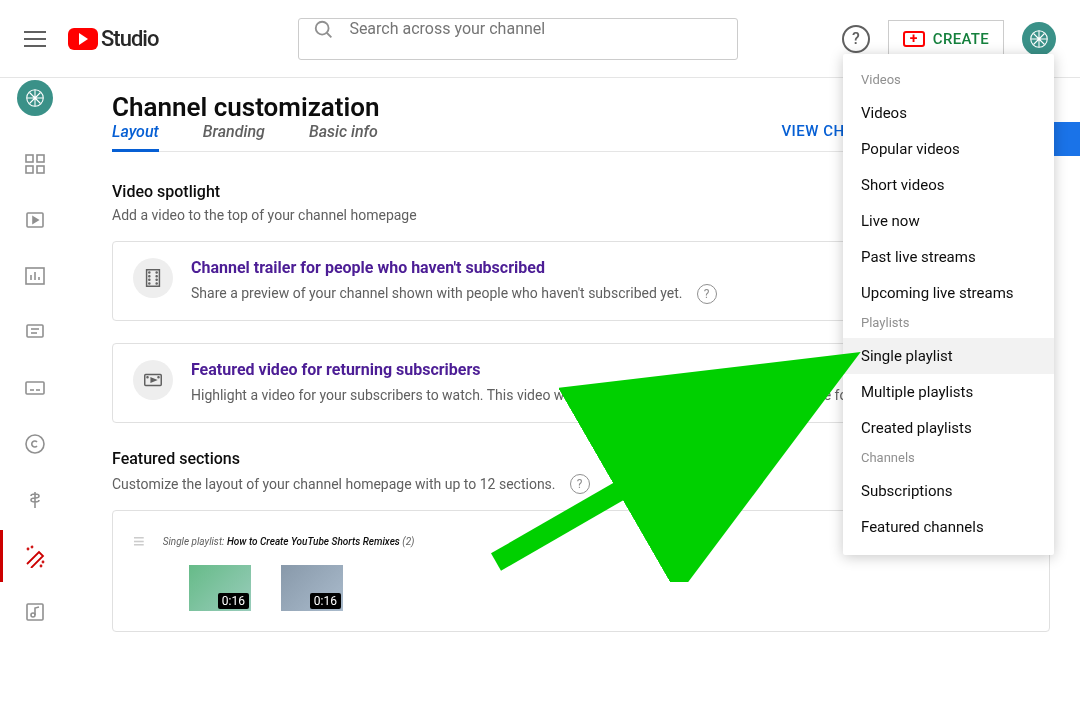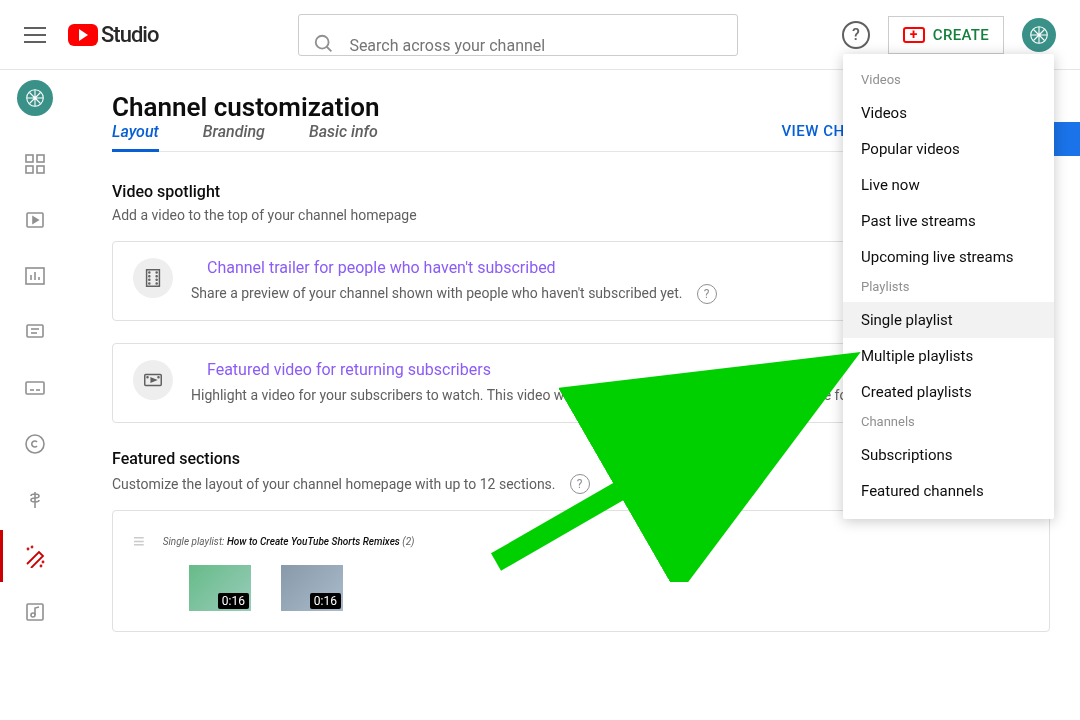--- a/index.html
+++ b/index.html
@@ -1,27 +1,27 @@
 <!DOCTYPE html>
 <html><head>
 <meta charset="utf-8">
 <style>
   * { box-sizing: border-box; margin: 0; padding: 0; font-family: Roboto, Arial, sans-serif; }
   body { background: #fff; width: 1080px; height: 720px; overflow: hidden; position: relative; }
 
   
-  .topbar { height: 70px; border-bottom: 1px solid #e5e5e5; display: flex; align-items: center; padding: 0 24px; gap: 20px; }
+  .topbar { height: 78px; border-bottom: 1px solid #e5e5e5; display: flex; align-items: center; padding: 0 24px; gap: 20px; }
   .menu-btn { width: 24px; height: 24px; cursor: pointer; display:flex; flex-direction:column; justify-content:center; gap:5px;}
   .menu-btn span{display:block;height:2px;background:#606060;width:22px;}
   .logo { display: flex; align-items: center; gap: 3px; }
   .logo-play { width: 30px; height: 22px; background:#ff0000; border-radius:6px; position:relative;}
   .logo-play::after{content:"";position:absolute;left:11px;top:5px;border-left:9px solid #fff;border-top:6px solid transparent;border-bottom:6px solid transparent;}
   .logo-text { font-size: 22px; font-weight: 500; letter-spacing:-1px; color:#282828;}
   .search-wrap { flex:0 0 440px; margin-left: 120px; }
-  .search { width: 100%; height: 42px; border: 1px solid #ccc; border-radius: 3px; display: flex; align-items: flex-end; padding: 0 14px; gap: 14px; color:#888;}
+  .search { width: 100%; height: 42px; border: 1px solid #ccc; border-radius: 3px; display: flex; align-items: flex-start; padding: 0 14px; gap: 14px; color:#888;}
   .search svg{width:22px;height:22px;}
   .search input { border:none; outline:none; font-size:16px; flex:1; color:#606060;}
   .top-right { margin-left:auto; display:flex; align-items:center; gap:18px;}
   .help-icon { width:28px; height:28px; border:2px solid #606060; border-radius:50%; display:flex; align-items:center; justify-content:center; font-size:16px; color:#606060; font-weight:500;}
   .create-btn { border:1px solid #ccc; padding:9px 14px; display:flex; align-items:center; gap:8px; font-size:15px; font-weight:500; letter-spacing:0.3px; color:#15803d;}
   .create-icon { width:22px; height:16px; border:2px solid #ff0000; border-radius:3px; position:relative;}
   .create-icon::after{content:"+"; color:#ff0000; position:absolute; left:5px; top:-3px; font-size:14px; font-weight:bold;}
   .avatar { width:34px; height:34px; border-radius:50%; background:#3a9188; display:flex; align-items:center; justify-content:center;}
   .avatar svg{width:22px;height:22px;stroke:#fff;stroke-width:1.2;fill:none;}
 
@@ -42,21 +42,21 @@
   .tab.active { color:#065fd4; border-bottom:3px solid #065fd4; margin-bottom:-1px;}
   .view-channel { position:absolute; right:220px; top:0; color:#065fd4; font-weight:500; font-size:15px; letter-spacing:0.5px;}
   .blue-strip { position:absolute; right:0; top:0; width:28px; height:34px; background:#1a73e8;}
 
   .section { margin-top:30px; padding-right:30px;}
   .section h3 { font-size:16px; font-weight:500; color:#0d0d0d; margin-bottom:6px;}
   .section p.sub { font-size:14px; color:#606060; margin-bottom:18px;}
 
   .card { border:1px solid #e0e0e0; border-radius:4px; padding:16px 20px; display:flex; gap:18px; margin-bottom:22px;}
   .card-icon { width:40px; height:40px; border-radius:50%; background:#eee; display:flex; align-items:center; justify-content:center; flex-shrink:0; color:#606060;}
-  .card-body h4 { font-size:16px; font-weight:400; color:#8b5cf6; margin-bottom:6px;margin-left:16px;}
+  .card-body h4 { font-size:16px; font-weight:700; color:#4c1d95; margin-bottom:6px;}
   .card-body p { font-size:14px; color:#606060; display:inline;}
   .inline-help { display:inline-flex; width:20px; height:20px; border:1.5px solid #909090; border-radius:50%; align-items:center; justify-content:center; font-size:12px; color:#909090; margin-left:10px; vertical-align:middle;}
 
   
   .pl-card { border:1px solid #e0e0e0; border-radius:4px; padding:18px 20px 20px 20px; margin-top:16px; max-width:940px;}
   .pl-row { display:flex; align-items:center; gap:16px;}
   .drag-handle { color:#ccc; font-size:20px; letter-spacing:2px; user-select:none;}
   .pl-title { font-size:10px; color:#606060;font-style:italic;}
   .pl-title b { color:#0d0d0d; font-weight:500;}
   .thumbs { display:flex; gap:30px; margin-top:12px; margin-left:56px;}
@@ -255,20 +255,21 @@
           </div>
       </div>
     </div>
   </div>
 </div>
 
 <div class="dropdown">
   <div class="dd-head">Videos</div>
   <div class="dd-item">Videos</div>
   <div class="dd-item">Popular videos</div>
+  <div class="dd-item">Short videos</div>
   <div class="dd-item">Live now</div>
   <div class="dd-item">Past live streams</div>
   <div class="dd-item">Upcoming live streams</div>
   <div class="dd-head">Playlists</div>
   <div class="dd-item highlight">Single playlist</div>
   <div class="dd-item">Multiple playlists</div>
   <div class="dd-item">Created playlists</div>
   <div class="dd-head">Channels</div>
   <div class="dd-item">Subscriptions</div>
   <div class="dd-item">Featured channels</div>

